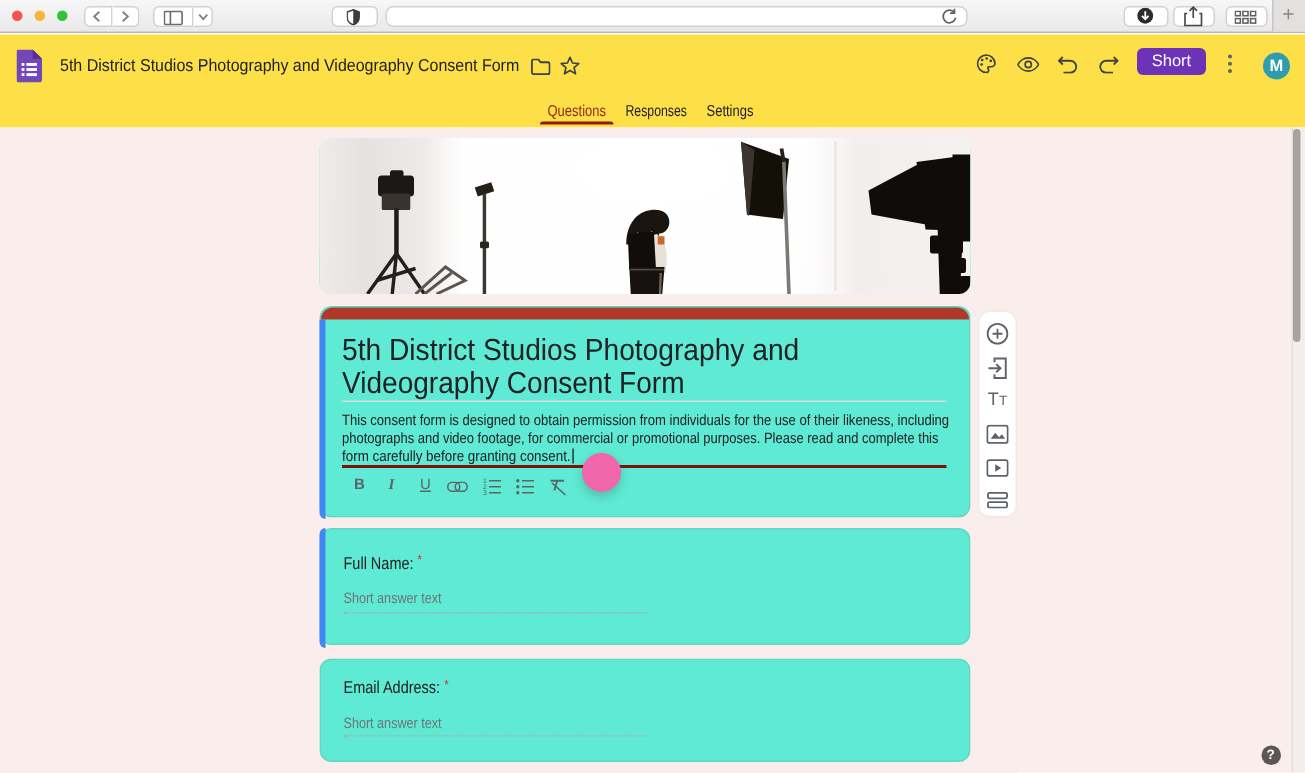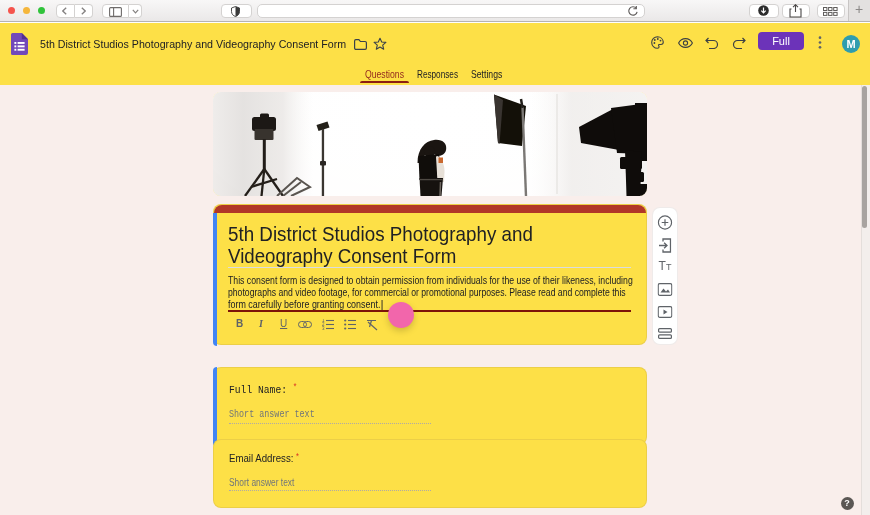--- a/index.html
+++ b/index.html
@@ -18,28 +18,28 @@
   #doctitle { left:40px; top:14.5px; font-size:11.5px; color:#202124; white-space:nowrap; transform:scaleX(0.927); transform-origin:0 50%; }
   #send { left:758px; top:9px; width:46px; height:18px; background:#6c33b9; border-radius:4px;
     color:#fff; font-size:11px; text-align:center; line-height:18px; }
   #avatar { left:842px; top:11.5px; width:18px; height:18px; border-radius:50%; background:#2e9daf;
     color:#fff; font-size:11px; font-weight:bold; text-align:center; line-height:18px; }
   .tab { top:44.5px; font-size:10.5px; color:#202124; white-space:nowrap; transform-origin:0 50%; }
   #tabline { left:359.5px; top:58px; width:49px; height:2.2px; background:#8c1d10; border-radius:2px 2px 0 0; }
 
   
   #content { left:0; top:85px; width:870px; height:430px; background:#f9eeeb; }
-  .card { position:absolute; left:213px; width:434px; background:#fde047; border-radius:8px;
+  .card { position:absolute; left:213px; width:434px; background:#5eead4; border-radius:8px;
     border:1px solid rgba(120,90,80,0.13); }
   #banner { top:7px; height:104px; overflow:hidden; border:none; }
   #tcard { top:119px; height:141px; }
   #redbar { left:0; top:0; width:100%; height:7.5px; background:#b13728; border-radius:8px 8px 0 0; }
   .bluebar { position:absolute; left:-1px; width:4.3px; background:#4285f4; }
   .ft { position:absolute; white-space:nowrap; transform-origin:0 50%; color:#202124; }
-  #q1 { top:282px; height:78px;font-family:Liberation Mono, monospace; }
+  #q1 { top:267px; height:78px; }
   #q2 { top:354px; height:69px; }
   .qlabel { position:absolute; left:14.5px; font-size:11.5px; color:#202124; white-space:nowrap; transform:scaleX(0.84); transform-origin:0 0; }
   .star { color:#d93025; font-size:9px; vertical-align:3px; }
   .short { position:absolute; left:14.5px; font-size:10px; color:#70757a; white-space:nowrap; transform:scaleX(0.84); transform-origin:0 0; }
   .dotline { position:absolute; left:15px; width:202px; border-bottom:1px dotted #b0a9a5; }
 
   #rtool { left:652px; top:122px; width:26px; height:138px; background:#fff; border-radius:8px;
     border:1px solid rgba(120,90,80,0.12);text-decoration:underline; }
   .ricon { position:absolute; left:50%; transform:translateX(-50%); }
 
@@ -143,21 +143,21 @@
     <circle cx="7.5" cy="5" r="2.1" fill="none" stroke="#3c4043" stroke-width="1.1"></circle>
   </svg>
   <svg class="abs" style="left:705px;top:14px" width="14" height="12" viewBox="0 0 14 12">
     <path d="M3.5 1 L1 3.5 L3.5 6" fill="none" stroke="#3c4043" stroke-width="1.2"></path>
     <path d="M1 3.5 H8.5 A4 4 0 0 1 8.5 11.5 H4" fill="none" stroke="#3c4043" stroke-width="1.2"></path>
   </svg>
   <svg class="abs" style="left:732px;top:14px" width="14" height="12" viewBox="0 0 14 12">
     <path d="M10.5 1 L13 3.5 L10.5 6" fill="none" stroke="#3c4043" stroke-width="1.2"></path>
     <path d="M13 3.5 H5.5 A4 4 0 0 0 5.5 11.5 H10" fill="none" stroke="#3c4043" stroke-width="1.2"></path>
   </svg>
-  <div class="abs" id="send">Full</div>
+  <div class="abs" id="send">Short</div>
   <svg class="abs" style="left:818px;top:13px" width="4" height="13" viewBox="0 0 4 13">
     <circle cx="2" cy="1.7" r="1.35" fill="#5f6368"></circle>
       <circle cx="2" cy="6.5" r="1.35" fill="#5f6368"></circle>
       <circle cx="2" cy="11.3" r="1.35" fill="#5f6368"></circle>
   </svg>
   <div class="abs" id="avatar">M</div>
 
   <div class="abs tab" style="left:364.5px;color:#942a1e;transform:scaleX(0.825);">Questions</div>
   <div class="abs tab" style="left:417px;transform:scaleX(0.78);">Responses</div>
   <div class="abs tab" style="left:471px;transform:scaleX(0.825);">Settings</div>

